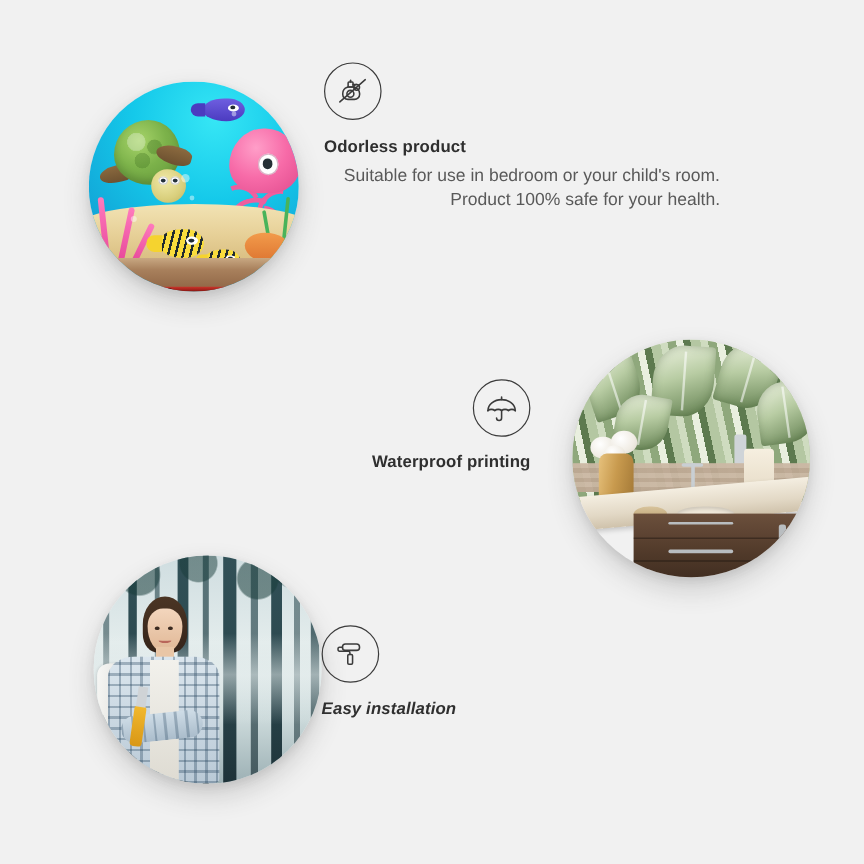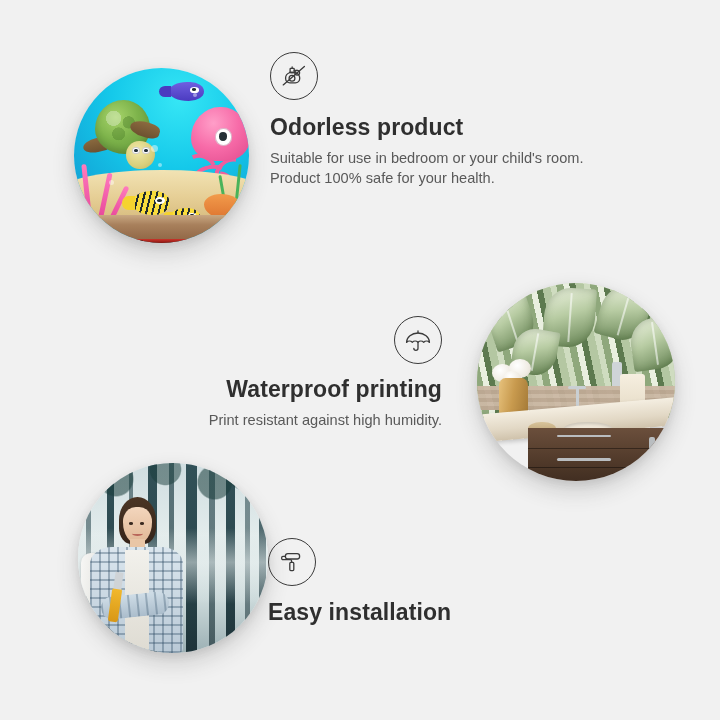--- a/index.html
+++ b/index.html
@@ -561,46 +561,46 @@
     height: 48px;
     border: 1.6px solid #3b3b3b;
     border-radius: 50%;
     display: flex;
     align-items: center;
     justify-content: center;
   }
   .feature-icon svg { display: block; }
 
   .feature-title {
-    font-size: 23px;
+    font-size: 14px;
     font-weight: 600;
     color: #2f2f2f;
     letter-spacing: .1px;
     white-space: nowrap;
   }
   .feature-desc {
     font-size: 14.6px;
     line-height: 19.5px;
     color: #595959;
   }
 
   
   #feature-odorless { left: 270px; top: 52px; text-align: left; }
   #feature-odorless .feature-icon { margin-bottom: 14px; }
   #feature-odorless .feature-title { margin-bottom: 8px; }
-  #feature-odorless .feature-desc { width: 330px; }
+  #feature-odorless .feature-desc { width: 330px; text-align: right; }
 
   
   #feature-waterproof { right: 278px; top: 316px; text-align: right; }
   #feature-waterproof .feature-icon { margin-left: auto; margin-bottom: 12px; }
   #feature-waterproof .feature-title { margin-bottom: 8px; }
   #feature-waterproof .feature-desc { white-space: nowrap; }
 
   
-  #feature-install { left: 268px; top: 538px; text-align: left; }
+  #feature-install { left: 268px; top: 521px; text-align: left; font-style: italic; }
   #feature-install .feature-icon { margin-bottom: 13px; }
   #feature-install .feature-title { margin-bottom: 6px; }
   #feature-install .feature-desc { white-space: nowrap; }
 </style>
 </head>
 <body>
 
 <div class="board">
 
   <div class="medallion" id="medallion-underwater">
@@ -732,21 +732,20 @@
   <div class="feature" id="feature-waterproof">
     <div class="feature-icon">
       <svg width="30" height="30" viewBox="0 0 30 30" fill="none" stroke="#3b3b3b" stroke-width="1.3" stroke-linecap="round" stroke-linejoin="round">
         <path d="M3.6 17.2 a11.4 9.2 0 0 1 22.8 0"></path>
         <path d="M3.6 17.2 a3.8 3.1 0 0 1 5.7 0 a3.8 3.1 0 0 1 5.7 0 a3.8 3.1 0 0 1 5.7 0 a3.8 3.1 0 0 1 5.7 0"></path>
         <path d="M15 17.2 v6.1 a2.1 2.1 0 0 1 -4.2 0"></path>
         <path d="M15 8 v-2.1"></path>
       </svg>
     </div>
     <div class="feature-title">Waterproof printing</div>
-    <div class="feature-desc">Print resistant against high humidity.</div>
   </div>
 
   <div class="medallion" id="medallion-forest">
     <div class="scene">
       <div class="forest-bg"></div>
       <div class="forest-trees">
         <span></span>
           <span></span>
           <span></span>
           <span></span>

